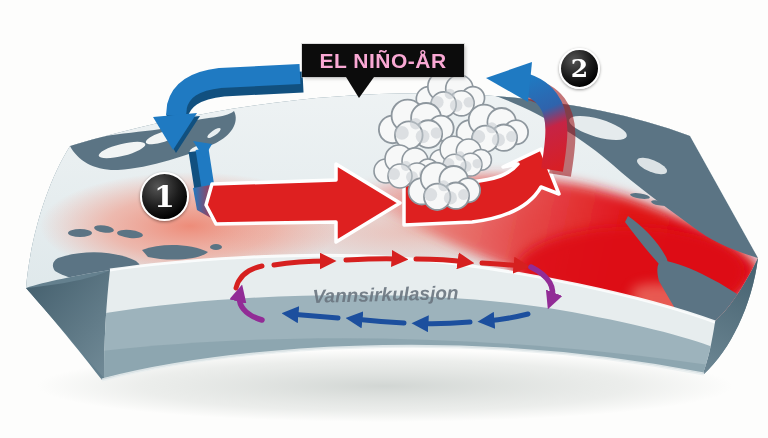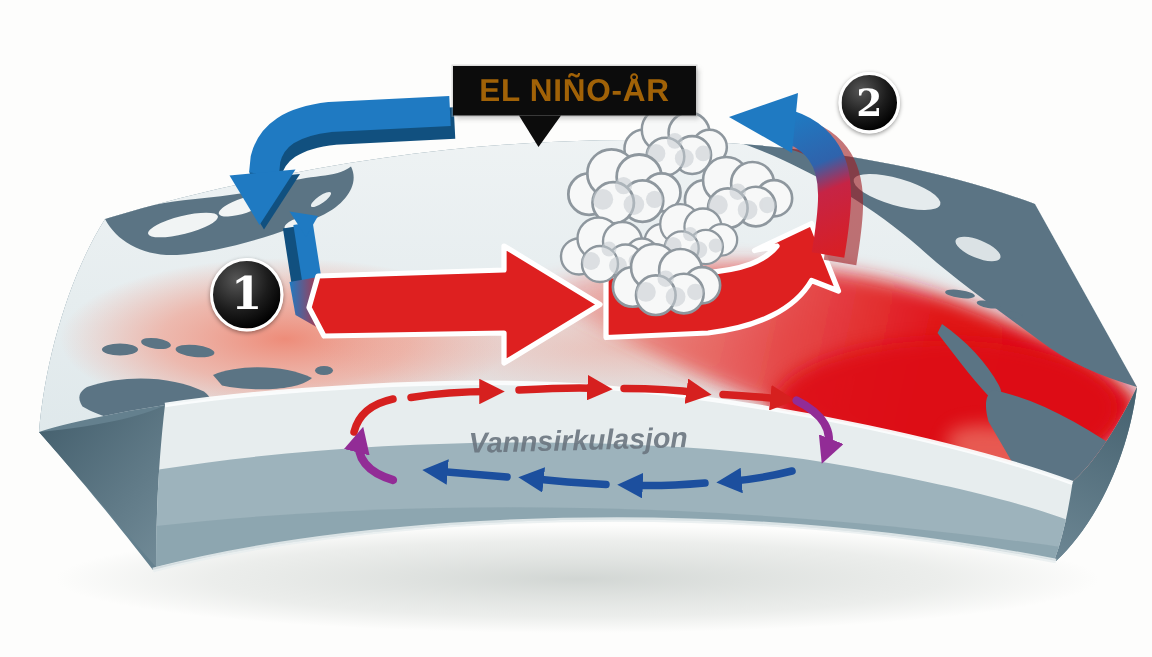--- a/index.html
+++ b/index.html
@@ -1,20 +1,20 @@
 <!DOCTYPE html>
 <html><head>
 <meta charset="utf-8">
 <style>
   html,body{margin:0;padding:0;background:#fdfdfc;}
   .stage{position:relative;width:768px;height:438px;overflow:hidden;background:#fdfdfc;
          font-family:"Liberation Sans",sans-serif;}
   .stage svg{position:absolute;left:0;top:0;}
   .title-box{position:absolute;left:302px;top:44px;width:162px;height:33px;
-    background:#0c0c0c;color:#a16207;display:flex;align-items:center;justify-content:center;
+    background:#0c0c0c;color:#f9a8d4;display:flex;align-items:center;justify-content:center;
     font-weight:bold;font-size:21px;letter-spacing:.5px;
     box-shadow:0 0 0 1px rgba(170,170,170,.35),2px 2px 3px rgba(120,120,120,.35);}
   .title-box::after{content:"";position:absolute;left:44px;top:33px;width:0;height:0;
     border-left:13px solid transparent;border-right:15px solid transparent;
     border-top:21px solid #0c0c0c;}
   .badge{position:absolute;border-radius:50%;color:#fff;border:2px solid #fff;
     background:radial-gradient(circle at 35% 28%,#565656 0%,#1c1c1c 48%,#000 78%);
     display:flex;align-items:center;justify-content:center;
     font-family:"DejaVu Serif",serif;font-weight:bold;
     box-shadow:0 1px 3px rgba(0,0,0,.4);}

